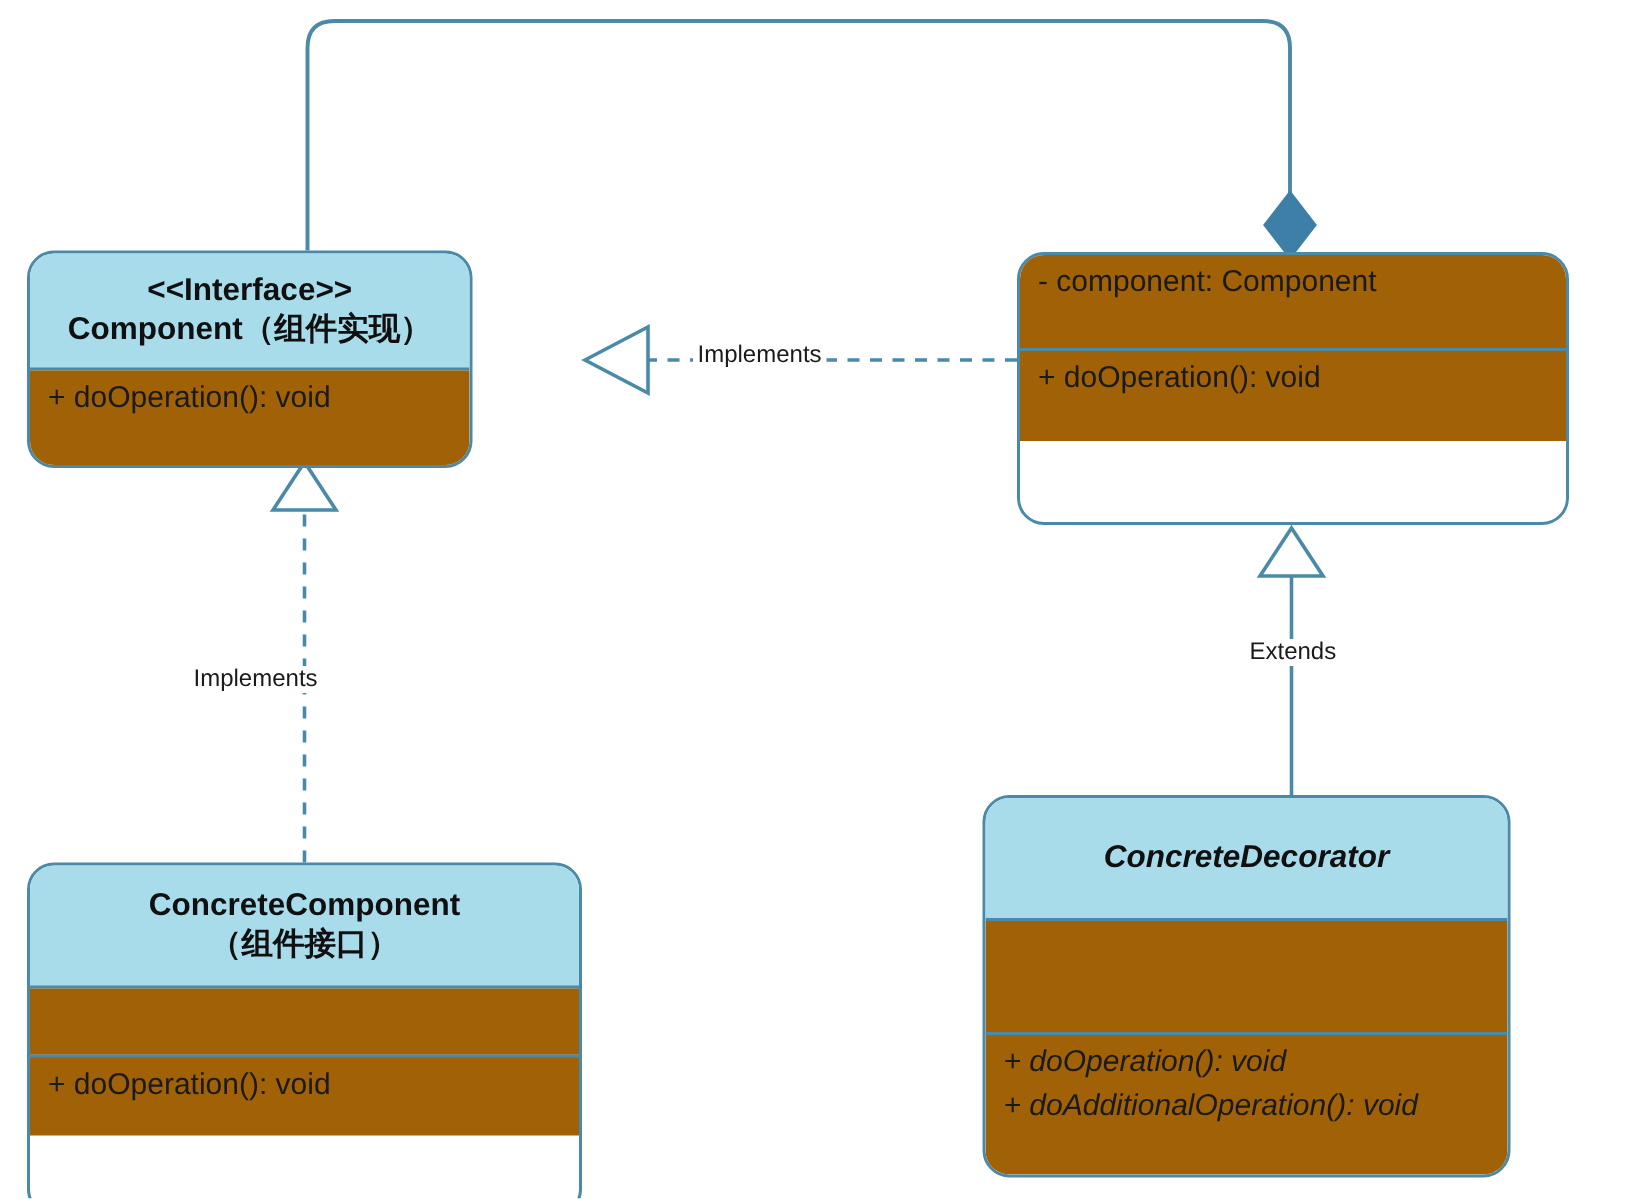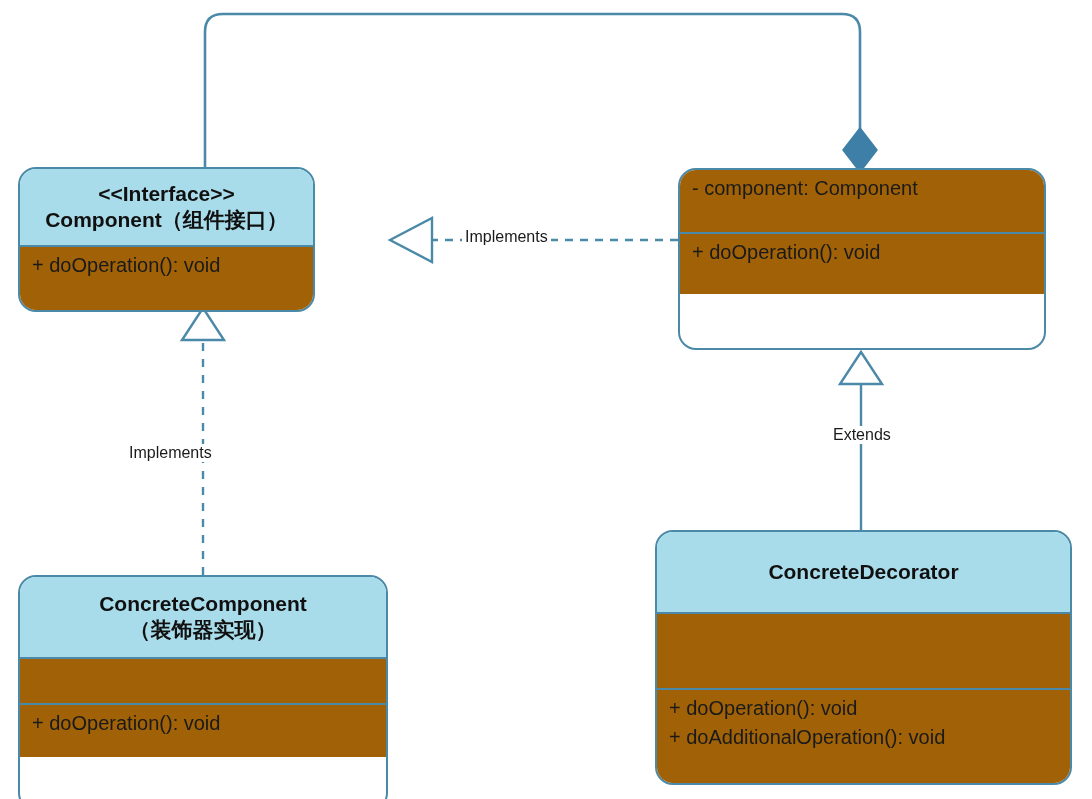--- a/index.html
+++ b/index.html
@@ -102,48 +102,48 @@
 
   <div class="edge-label" style="left:462px; top:228px;">Implements</div>
 
   <div class="edge-label" style="left:126px; top:444px;">Implements</div>
 
   <div class="edge-label" style="left:806px; top:426px;margin-left:24px;">Extends</div>
 
   <div class="uml-class" id="class-component" style="left:18px; top:167px; width:297px; height:145px;">
     <div class="uml-header" style="height:78px;">
       <div>&lt;&lt;Interface&gt;&gt;</div>
-      <div>Component（组件接口）</div>
+      <div>Component（组件实现）</div>
     </div>
     <div class="uml-compartment" style="height:63px;">
       <div class="member">+ doOperation(): void</div>
     </div>
   </div>
 
   <div class="uml-class" id="class-decorator" style="left:678px; top:168px; width:368px; height:182px;">
     <div class="uml-compartment" style="height:62px;">
       <div class="member">- component: Component</div>
     </div>
     <div class="uml-compartment" style="height:62px;">
       <div class="member">+ doOperation(): void</div>
     </div>
   </div>
 
   <div class="uml-class" id="class-concrete-component" style="left:18px; top:575px; width:370px; height:236px;">
     <div class="uml-header" style="height:82px;">
       <div>ConcreteComponent</div>
-      <div>（装饰器实现）</div>
+      <div>（组件接口）</div>
     </div>
     <div class="uml-compartment empty" style="height:42px;"></div>
     <div class="uml-compartment" style="height:54px;">
       <div class="member">+ doOperation(): void</div>
     </div>
   </div>
 
-  <div class="uml-class" id="class-concrete-decorator" style="left:655px; top:530px; width:417px; height:255px;">
+  <div class="uml-class" id="class-concrete-decorator" style="left:655px; top:530px; width:352px; height:255px;font-style:italic;">
     <div class="uml-header" style="height:82px;">
       <div>ConcreteDecorator</div>
     </div>
     <div class="uml-compartment empty" style="height:74px;"></div>
     <div class="uml-compartment" style="height:95px;">
       <div class="member">+ doOperation(): void</div>
       <div class="member">+ doAdditionalOperation(): void</div>
     </div>
   </div>
 

